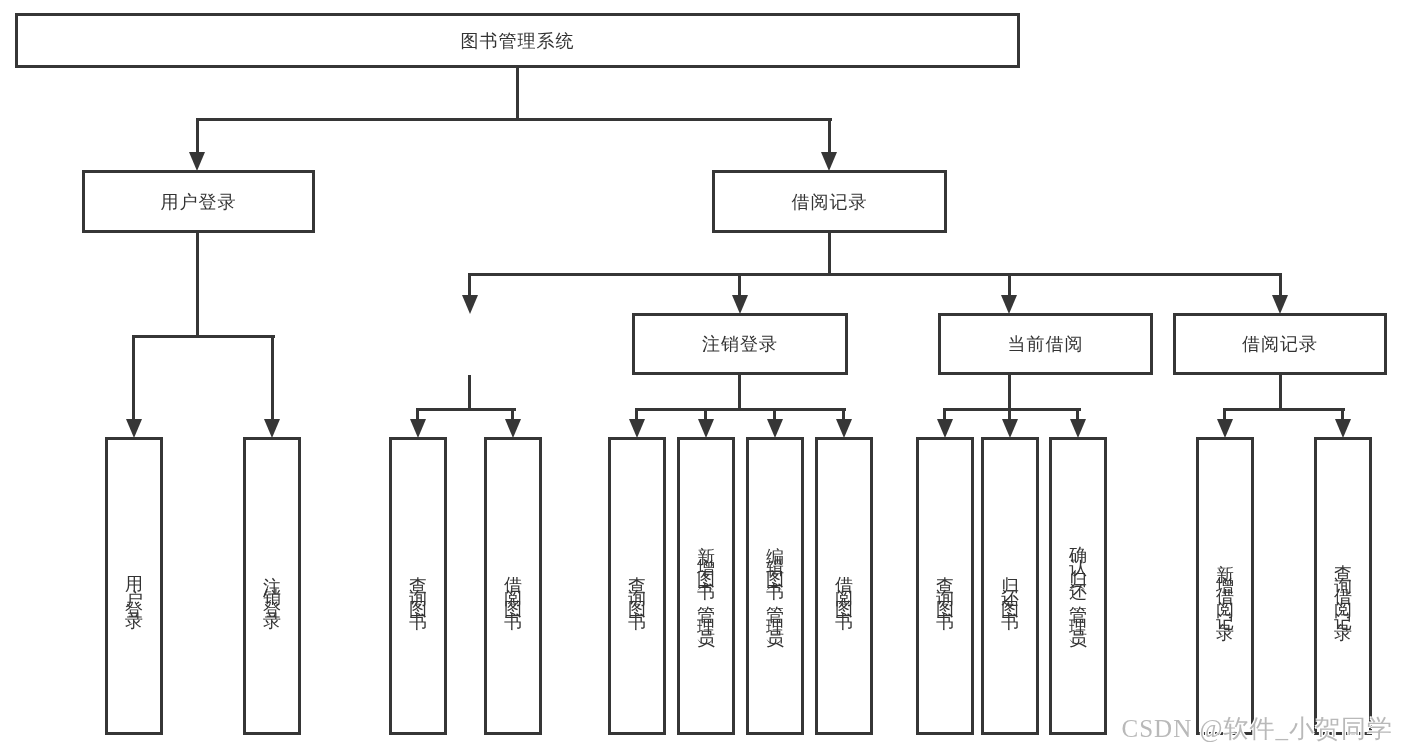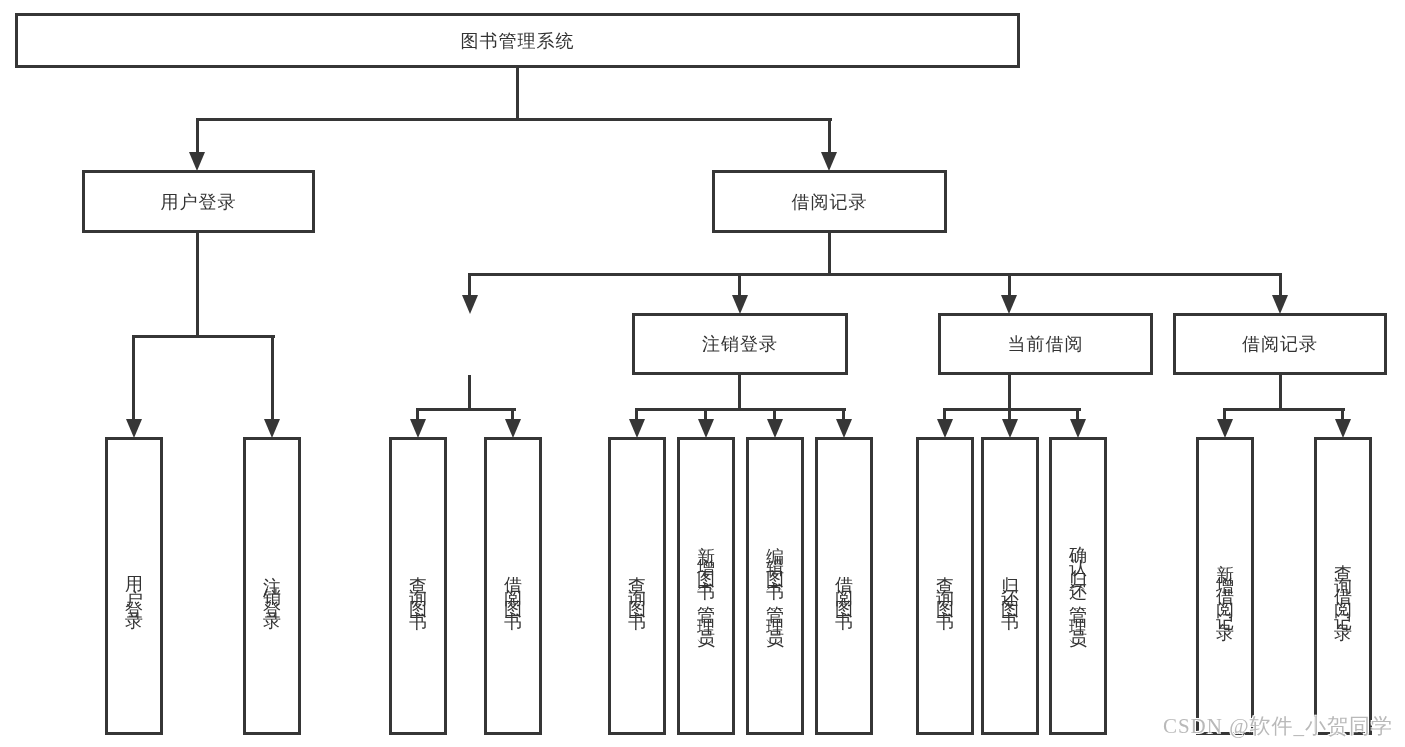--- a/index.html
+++ b/index.html
@@ -48,21 +48,21 @@
     height: 0;
     border-left: 8px solid transparent;
     border-right: 8px solid transparent;
     border-top: 19px solid var(--line);
     z-index: 1;
   }
   .watermark {
     position: absolute;
     top: 712px;
     right: 12px;
-    font-size: 21px;
+    font-size: 25px;
     color: var(--wm);
     letter-spacing: 1px;
     z-index: 5;
     text-shadow: 1px 1px 0 #ffffff, -1px -1px 0 #ffffff, 1px -1px 0 #ffffff, -1px 1px 0 #ffffff;
   }
 </style>
 </head>
 <body>
 
 <div class="canvas">

